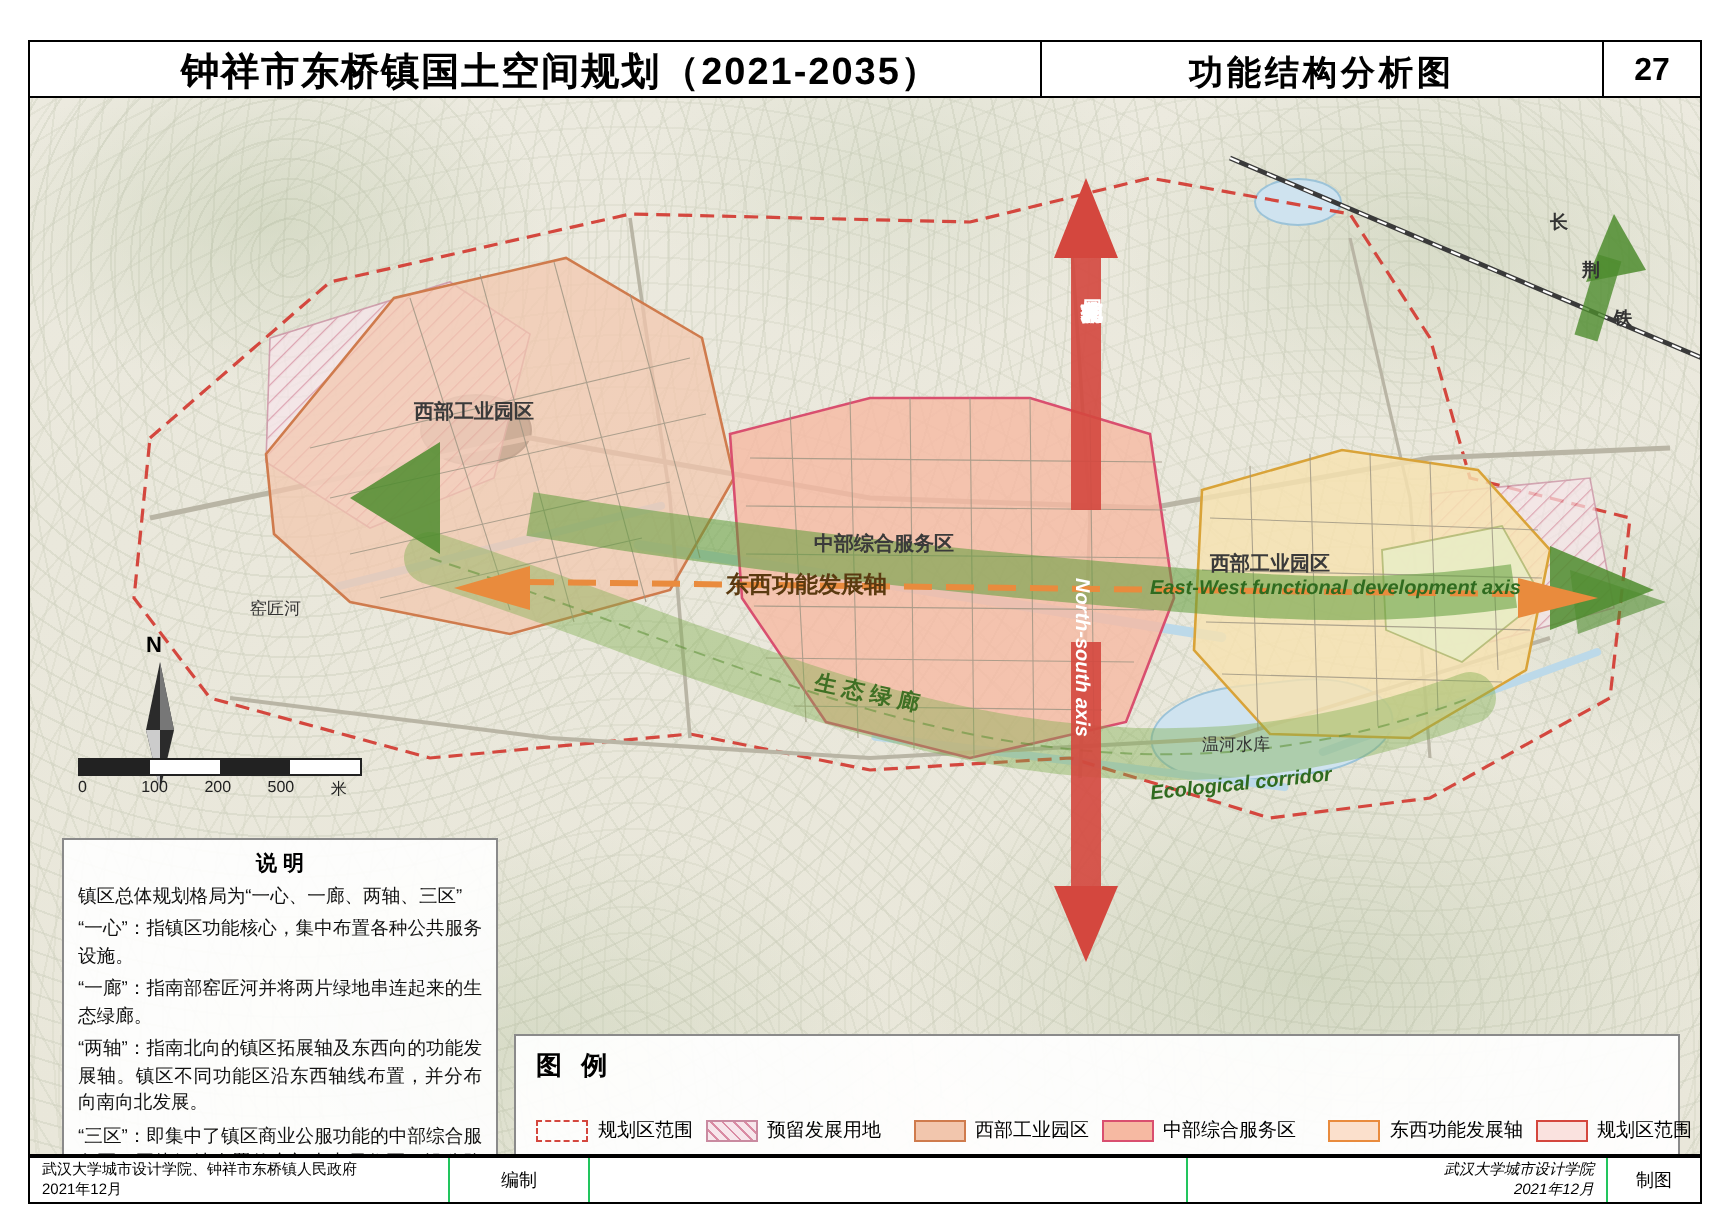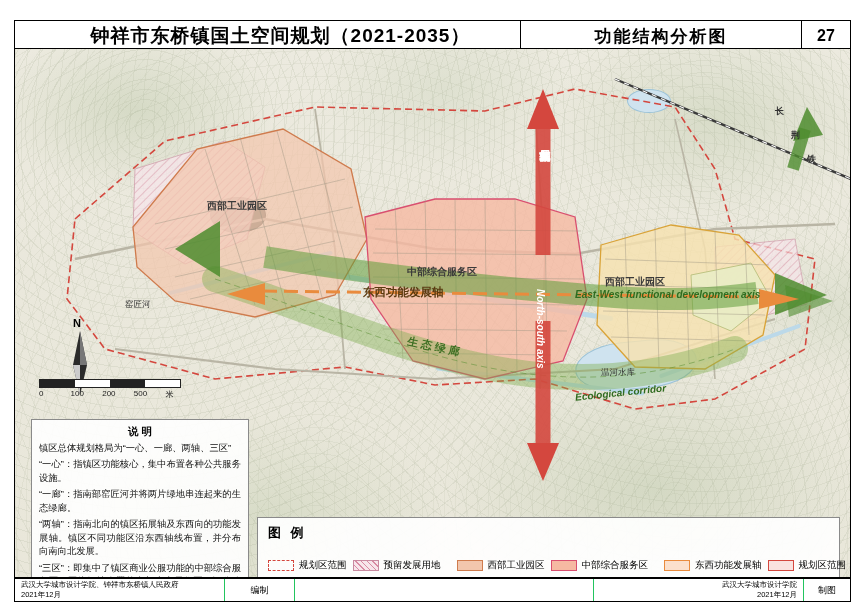--- a/index.html
+++ b/index.html
@@ -72,21 +72,21 @@
   .legend .it{display:flex;align-items:center;gap:5px;font-size:9.5px;white-space:nowrap;}
   .legend .sw{width:26px;height:11px;box-sizing:border-box;flex:0 0 26px;}
 
   
   .footer{position:absolute;left:14px;top:578px;width:837px;height:24px;border:1px solid #000;box-sizing:border-box;display:flex;align-items:stretch;font-size:7.5px;}
   .footer .fc{display:flex;flex-direction:column;justify-content:center;padding:0 6px;box-sizing:border-box;}
   .footer .sep{border-right:1px solid #22c55e;}
   .footer .mid{display:flex;align-items:center;justify-content:center;font-size:9px;}
   .fl{flex:0 0 210px;}
   .fm{flex:1 1 auto;}
-  .fr{flex:0 0 210px;text-align:right;align-items:flex-end;}
+  .fr{flex:0 0 210px;text-align:right;align-items:flex-end;font-style:italic;}
   .fr2{flex:0 0 46px;}
   .roadlbl{position:absolute;font-size:9px;font-weight:bold;color:#333;}
   .pt{position:absolute;font-size:8.5px;color:#333;}
 </style>
 </head>
 <body>
 
 <div class="page">
 
   <div class="header">

